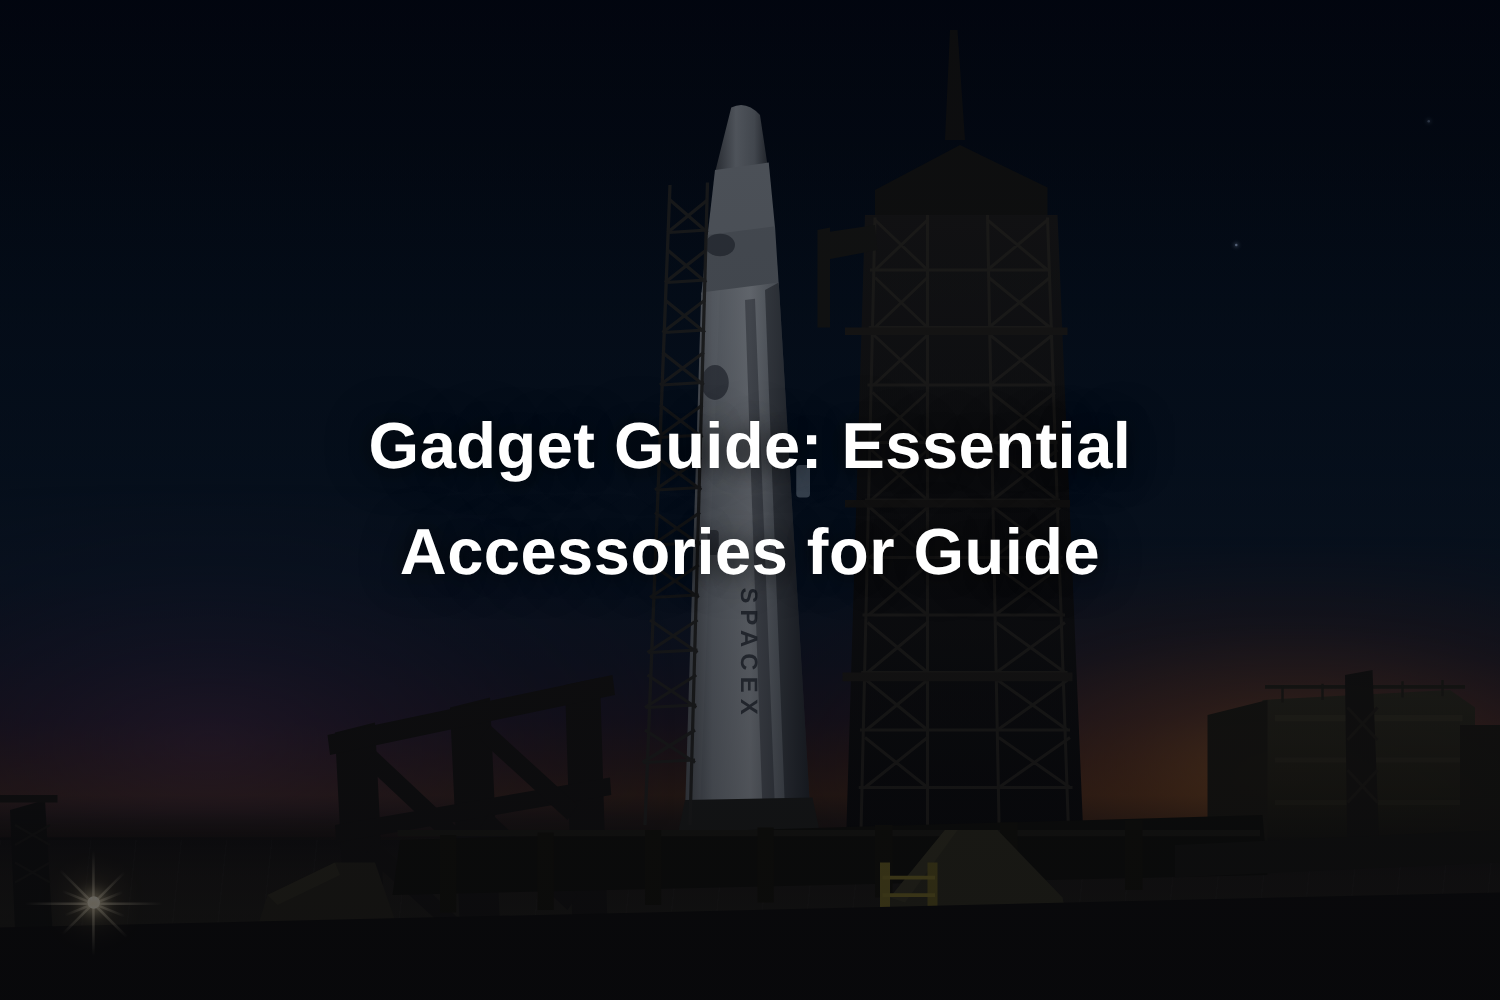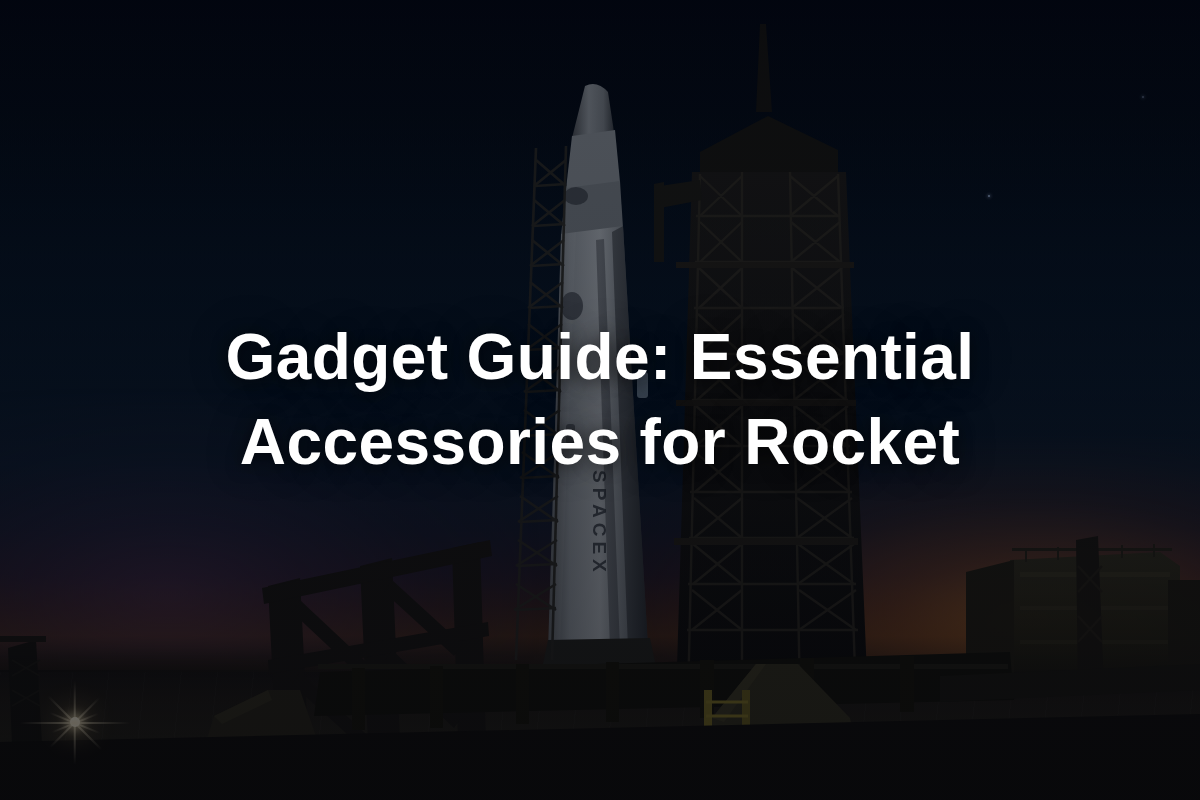--- a/index.html
+++ b/index.html
@@ -124,21 +124,21 @@
   
   .title-wrap {
     position:absolute;
     left:0; right:0; top:0; bottom:0;
     display:flex; flex-direction:column;
     align-items:center; justify-content:center;
     padding:0 70px;
   }
   .title {
     color:#ffffff;
-    font-size:64px;
+    font-size:52px;
     line-height:85px;
     font-weight:700;
     letter-spacing:0.4px;
     text-align:center;
     max-width:900px;
     text-shadow:0 2px 16px rgba(0,0,0,0.55), 0 0 38px rgba(0,0,0,0.35);
   }
 </style>
 </head>
 <body>
@@ -363,17 +363,17 @@
     <span class="ray" style="width:70px; margin-left:-35px; transform:rotate(135deg);"></span>
     <span class="ray" style="width:54px; margin-left:-27px; transform:rotate(22deg);"></span>
     <span class="ray" style="width:50px; margin-left:-25px; transform:rotate(-22deg);"></span>
   </div>
 
   <div class="scrim"></div>
 
   <div class="title-wrap">
     <h1 class="title">
       <span>Gadget Guide: Essential</span><br>
-      <span>Accessories for Rocket</span><br>
+      <span>Accessories for Guide</span><br>
     </h1>
   </div>
 
 </div>
 
 </body></html>

